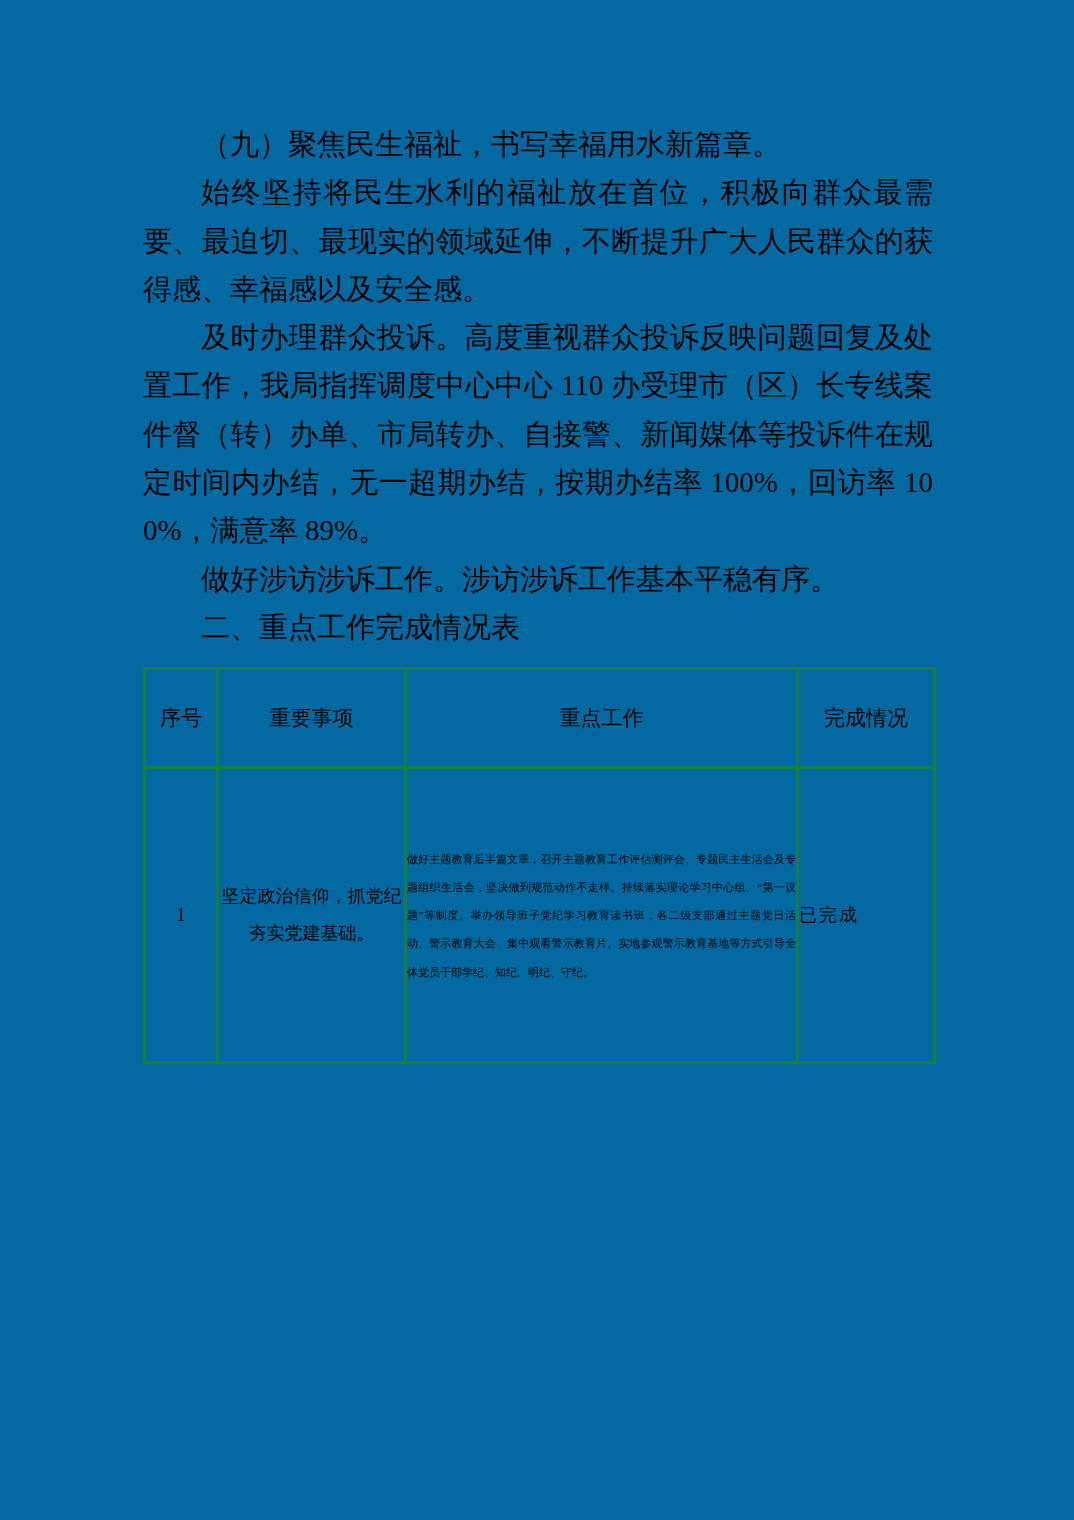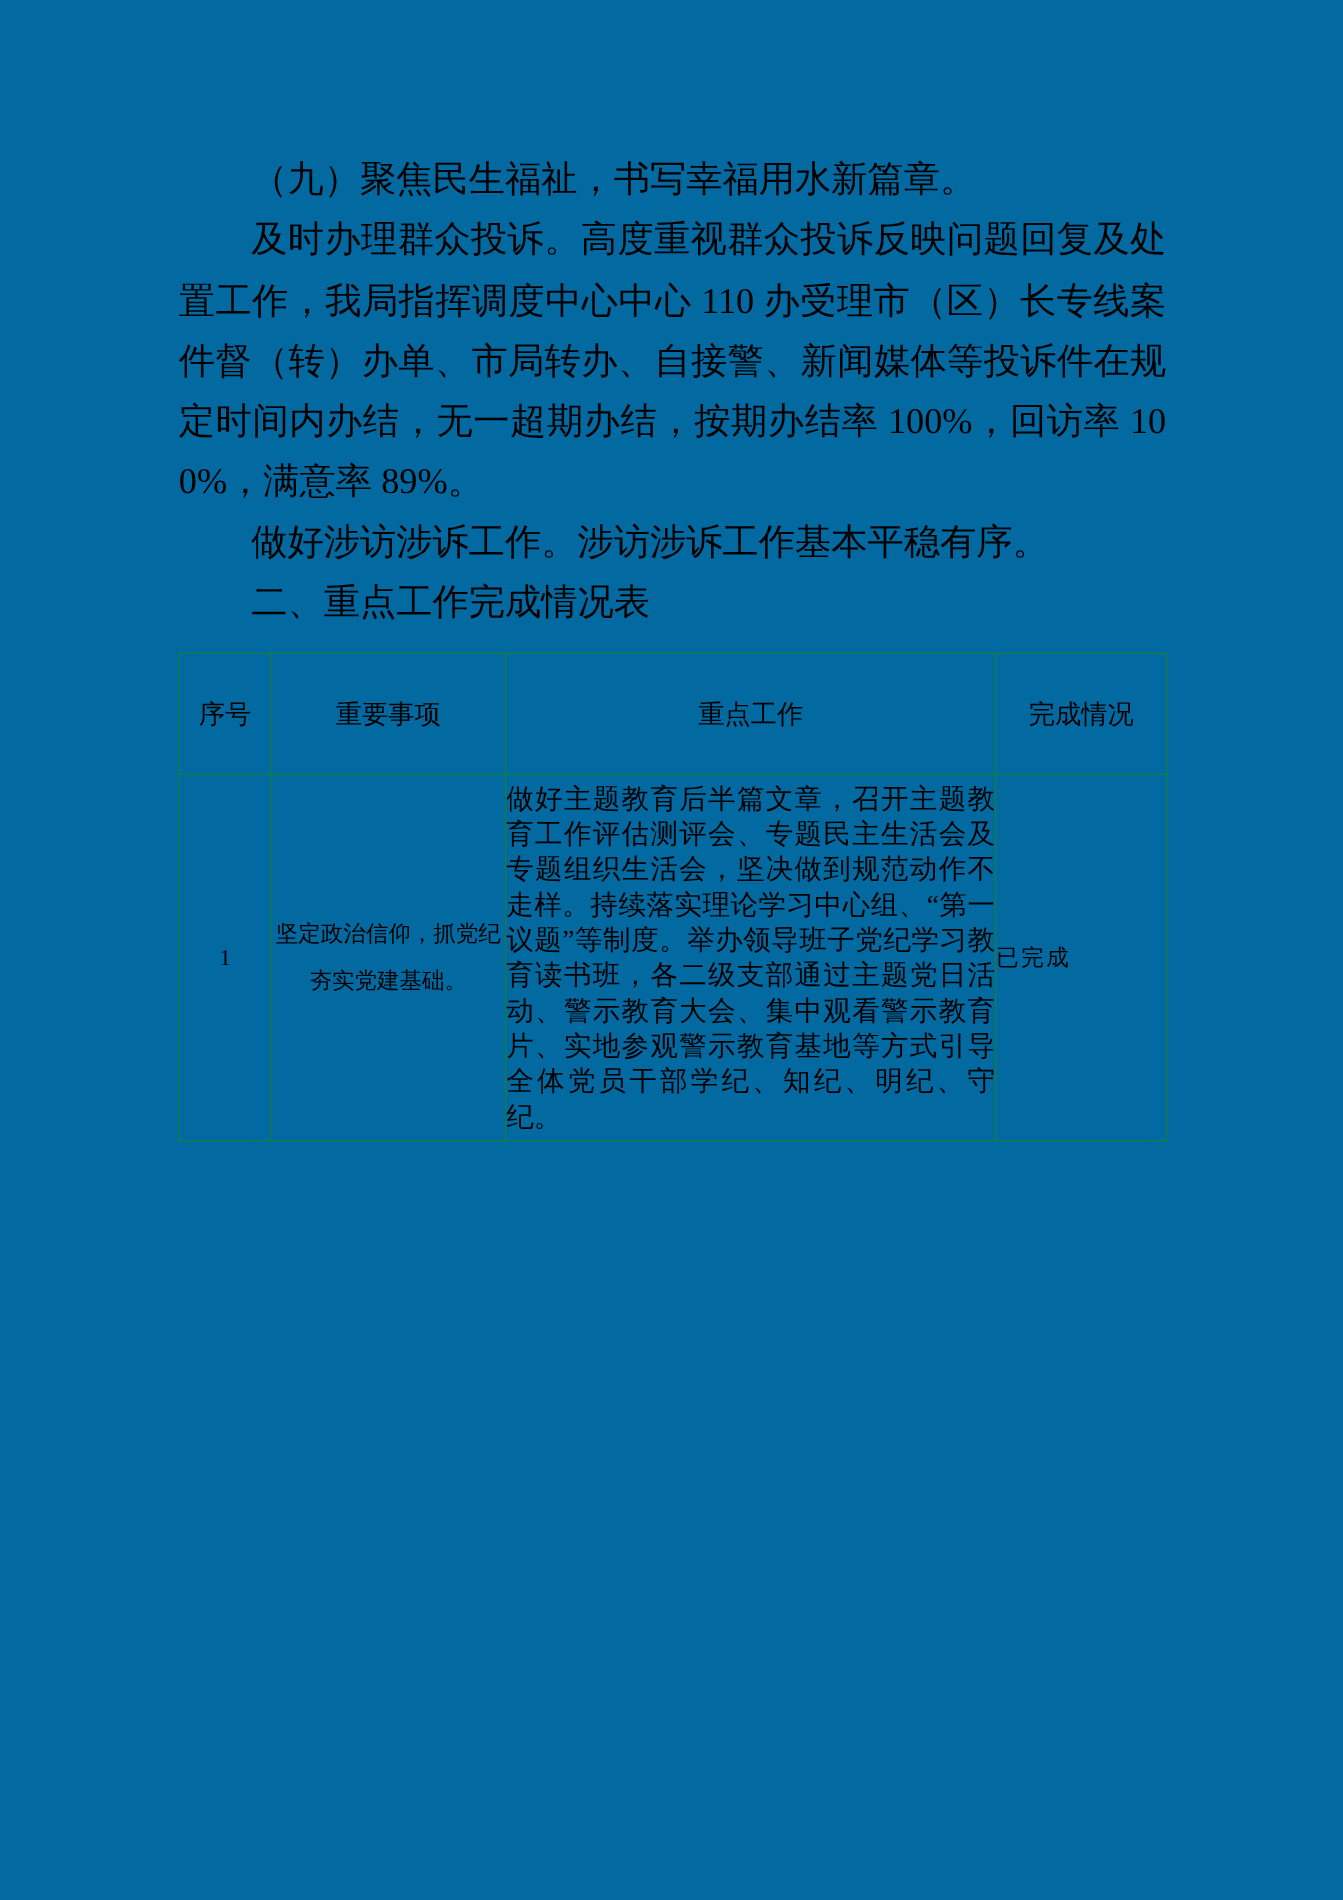--- a/index.html
+++ b/index.html
@@ -34,21 +34,21 @@
     word-break: break-all;
   }
   .doc-table {
     width: 790px;
     margin-top: 16px;
     border-collapse: collapse;
     table-layout: fixed;
   }
   .doc-table th,
   .doc-table td {
-    border: 1px solid #15803d;
+    border: 3px solid #15803d;
     font-weight: 400;
     padding: 0;
     overflow: hidden;
   }
   .doc-table thead th {
     height: 96px;
     font-size: 21px;
     text-align: center;
     vertical-align: middle;
   }
@@ -64,21 +64,21 @@
     text-align: center;
     vertical-align: middle;
     font-size: 18px;
     line-height: 37px;
     padding: 0 2px;
   }
   .cell-work {
     text-align: justify;
     text-justify: inter-ideograph;
     vertical-align: middle;
-    font-size: 22px;
+    font-size: 11px;
     line-height: 28.3px;
     padding: 0 5px;
     word-break: break-all;
   }
   .cell-status {
     vertical-align: middle;
     font-size: 18px;
     letter-spacing: 2px;
   }
   .page-number {
@@ -92,20 +92,21 @@
   }
 </style>
 </head>
 <body>
 
 <div class="page">
   <div class="content">
 
     <p class="para">（九）聚焦民生福祉，书写幸福用水新篇章。</p>
 
+    <p class="para">始终坚持将民生水利的福祉放在首位，积极向群众最需要、最迫切、最现实的领域延伸，不断提升广大人民群众的获得感、幸福感以及安全感。</p>
 
 
     <p class="para">及时办理群众投诉。高度重视群众投诉反映问题回复及处置工作，我局指挥调度中心中心 110 办受理市（区）长专线案件督（转）办单、市局转办、自接警、新闻媒体等投诉件在规定时间内办结，无一超期办结，按期办结率 100%，回访率 100%，满意率 89%。</p>
 
     <p class="para">做好涉访涉诉工作。涉访涉诉工作基本平稳有序。</p>
 
     <p class="para">二、重点工作完成情况表</p>
 
     <table class="doc-table">
       <colgroup>

